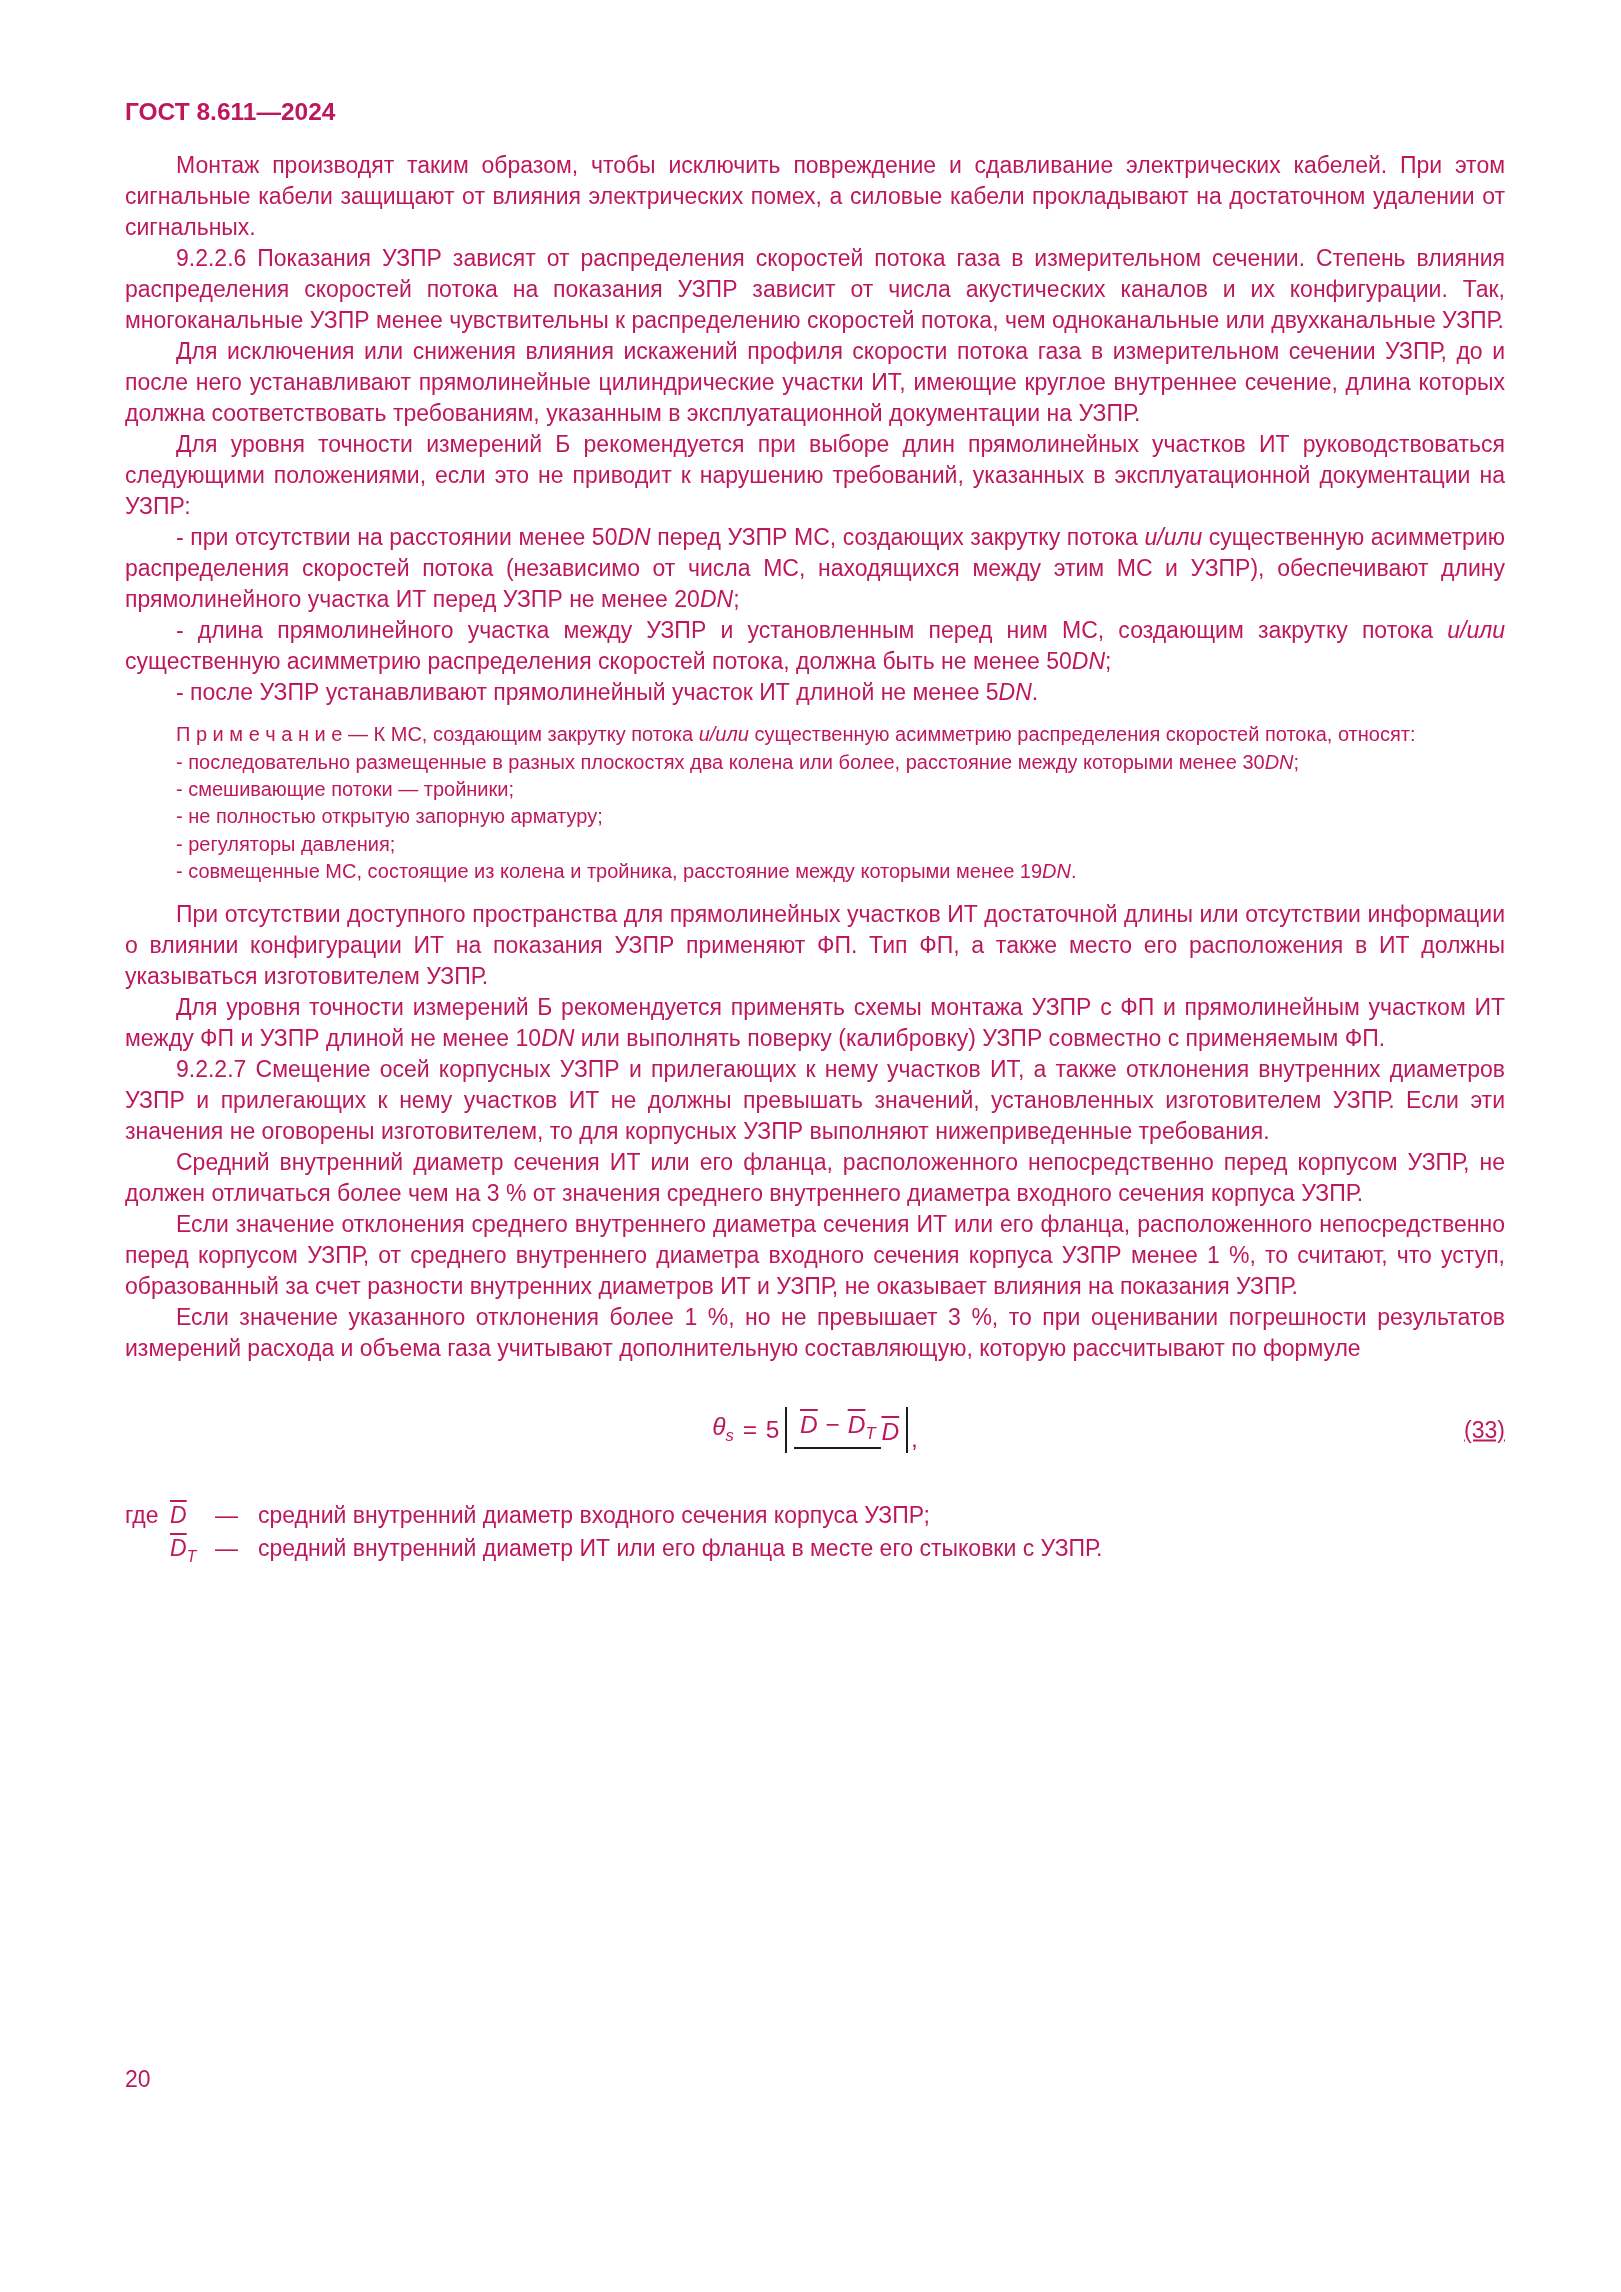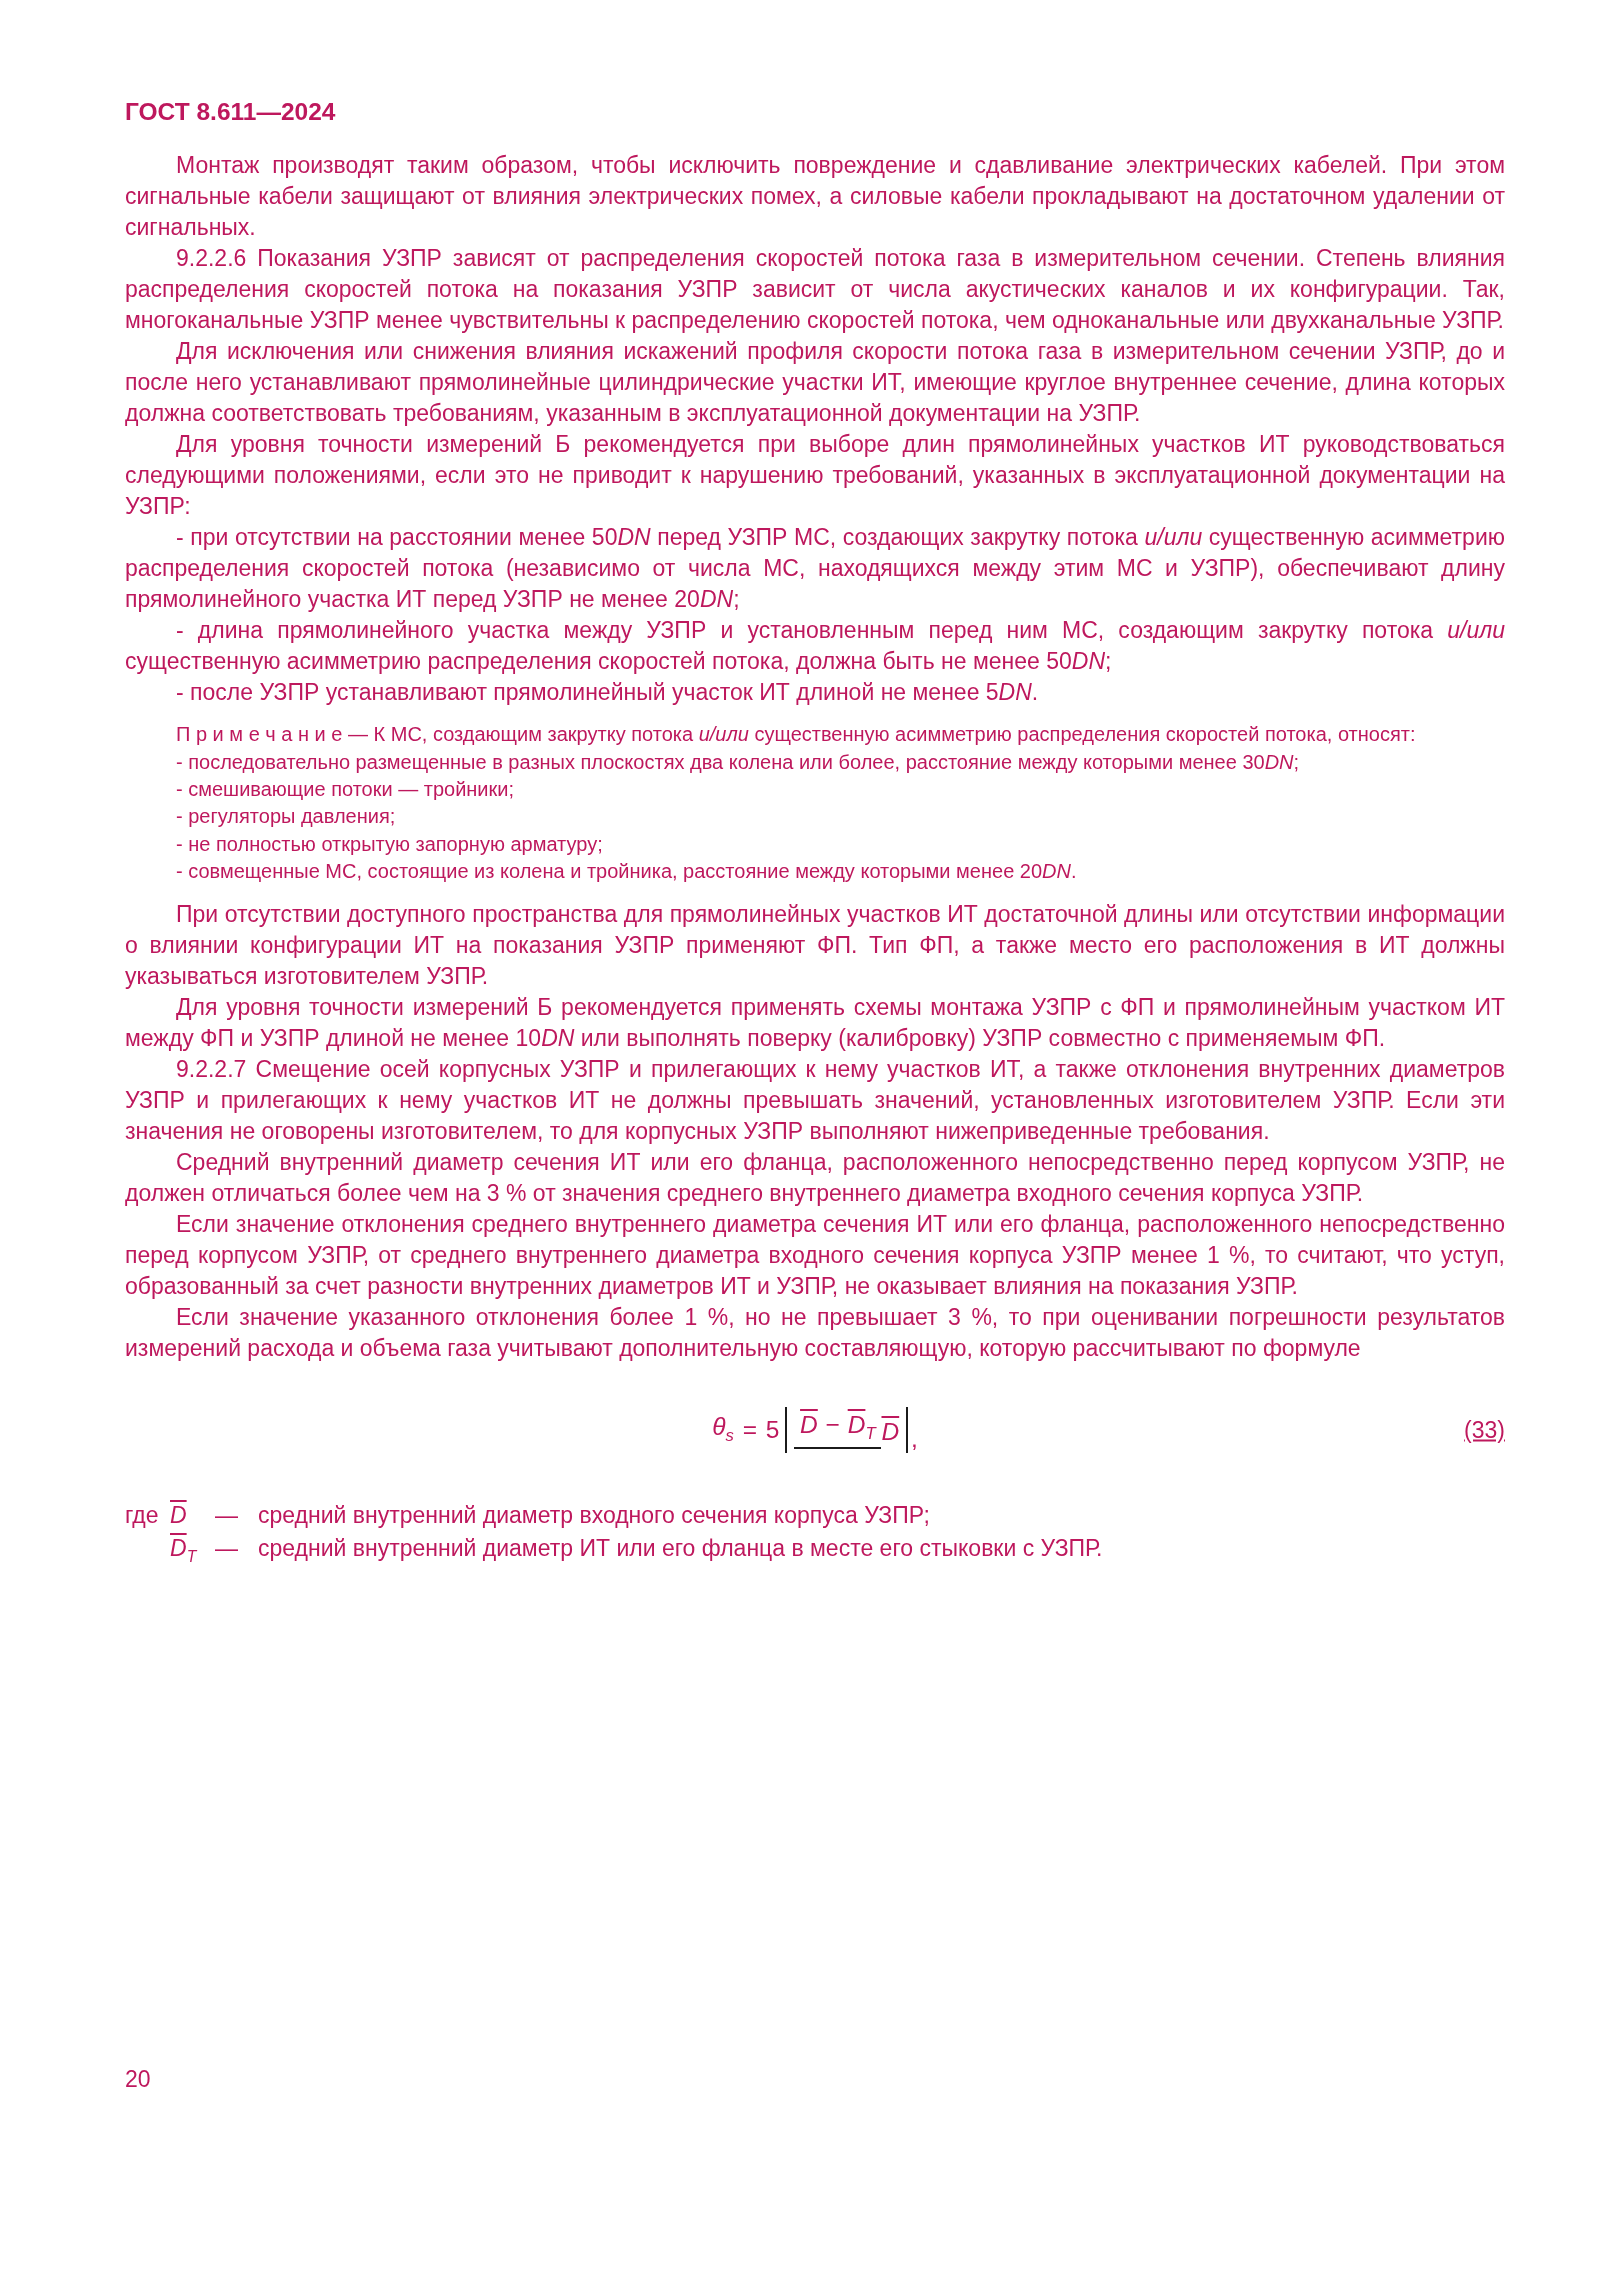--- a/index.html
+++ b/index.html
@@ -114,23 +114,23 @@
         <p class="para p"><span>Монтаж производят таким образом, чтобы исключить повреждение и сдавливание электрических кабелей. При этом сигнальные кабели защищают от влияния электрических помех, а силовые кабели прокладывают на достаточном удалении от сигнальных.</span></p>
         <p class="para p"><span>9.2.2.6 Показания УЗПР зависят от распределения скоростей потока газа в измерительном сечении. Степень влияния распределения скоростей потока на показания УЗПР зависит от числа акустических каналов и их конфигурации. Так, многоканальные УЗПР менее чувствительны к распределению скоростей потока, чем одноканальные или двухканальные УЗПР.</span></p>
         <p class="para p"><span>Для исключения или снижения влияния искажений профиля скорости потока газа в измерительном сечении УЗПР, до и после него устанавливают прямолинейные цилиндрические участки ИТ, имеющие круглое внутреннее сечение, длина которых должна соответствовать требованиям, указанным в эксплуатационной документации на УЗПР.</span></p>
         <p class="para p"><span>Для уровня точности измерений Б рекомендуется при выборе длин прямолинейных участков ИТ руководствоваться следующими положениями, если это не приводит к нарушению требований, указанных в эксплуатационной документации на УЗПР:</span></p>
         <p class="para p"><span>- при отсутствии на расстоянии менее 50</span><span class="it">DN</span><span> перед УЗПР МС, создающих закрутку потока </span><span class="it">и/или</span><span> существенную асимметрию распределения скоростей потока (независимо от числа МС, находящихся между этим МС и УЗПР), обеспечивают длину прямолинейного участка ИТ перед УЗПР не менее 20</span><span class="it">DN</span><span>;</span></p>
         <p class="para p"><span>- длина прямолинейного участка между УЗПР и установленным перед ним МС, создающим закрутку потока </span><span class="it">и/или</span><span> существенную асимметрию распределения скоростей потока, должна быть не менее 50</span><span class="it">DN</span><span>;</span></p>
         <p class="para p"><span>- после УЗПР устанавливают прямолинейный участок ИТ длиной не менее 5</span><span class="it">DN</span><span>.</span></p>
         <p class="para note gap"><span>П р и м е ч а н и е  — К МС, создающим закрутку потока </span><span class="it">и/или</span><span> существенную асимметрию распределения скоростей потока, относят:</span></p>
         <p class="para note"><span>- последовательно размещенные в разных плоскостях два колена или более, расстояние между которыми менее 30</span><span class="it">DN</span><span>;</span></p>
         <p class="para note"><span>- смешивающие потоки — тройники;</span></p>
+        <p class="para note"><span>- не полностью открытую запорную арматуру;</span></p>
         <p class="para note"><span>- регуляторы давления;</span></p>
-        <p class="para note"><span>- не полностью открытую запорную арматуру;</span></p>
-        <p class="para note"><span>- совмещенные МС, состоящие из колена и тройника, расстояние между которыми менее 20</span><span class="it">DN</span><span>.</span></p>
+        <p class="para note"><span>- совмещенные МС, состоящие из колена и тройника, расстояние между которыми менее 19</span><span class="it">DN</span><span>.</span></p>
         <p class="para p gap"><span>При отсутствии доступного пространства для прямолинейных участков ИТ достаточной длины или отсутствии информации о влиянии конфигурации ИТ на показания УЗПР применяют ФП. Тип ФП, а также место его расположения в ИТ должны указываться изготовителем УЗПР.</span></p>
         <p class="para p"><span>Для уровня точности измерений Б рекомендуется применять схемы монтажа УЗПР с ФП и прямолинейным участком ИТ между ФП и УЗПР длиной не менее 10</span><span class="it">DN</span><span> или выполнять поверку (калибровку) УЗПР совместно с применяемым ФП.</span></p>
         <p class="para p"><span>9.2.2.7 Смещение осей корпусных УЗПР и прилегающих к нему участков ИТ, а также отклонения внутренних диаметров УЗПР и прилегающих к нему участков ИТ не должны превышать значений, установленных изготовителем УЗПР. Если эти значения не оговорены изготовителем, то для корпусных УЗПР выполняют нижеприведенные требования.</span></p>
         <p class="para p"><span>Средний внутренний диаметр сечения ИТ или его фланца, расположенного непосредственно перед корпусом УЗПР, не должен отличаться более чем на 3 % от значения среднего внутреннего диаметра входного сечения корпуса УЗПР.</span></p>
         <p class="para p"><span>Если значение отклонения среднего внутреннего диаметра сечения ИТ или его фланца, расположенного непосредственно перед корпусом УЗПР, от среднего внутреннего диаметра входного сечения корпуса УЗПР менее 1 %, то считают, что уступ, образованный за счет разности внутренних диаметров ИТ и УЗПР, не оказывает влияния на показания УЗПР.</span></p>
         <p class="para p"><span>Если значение указанного отклонения более 1 %, но не превышает 3 %, то при оценивании погрешности результатов измерений расхода и объема газа учитывают дополнительную составляющую, которую рассчитывают по формуле</span></p>
       </div>
 
     <div class="formula-row">
       <div class="formula">

